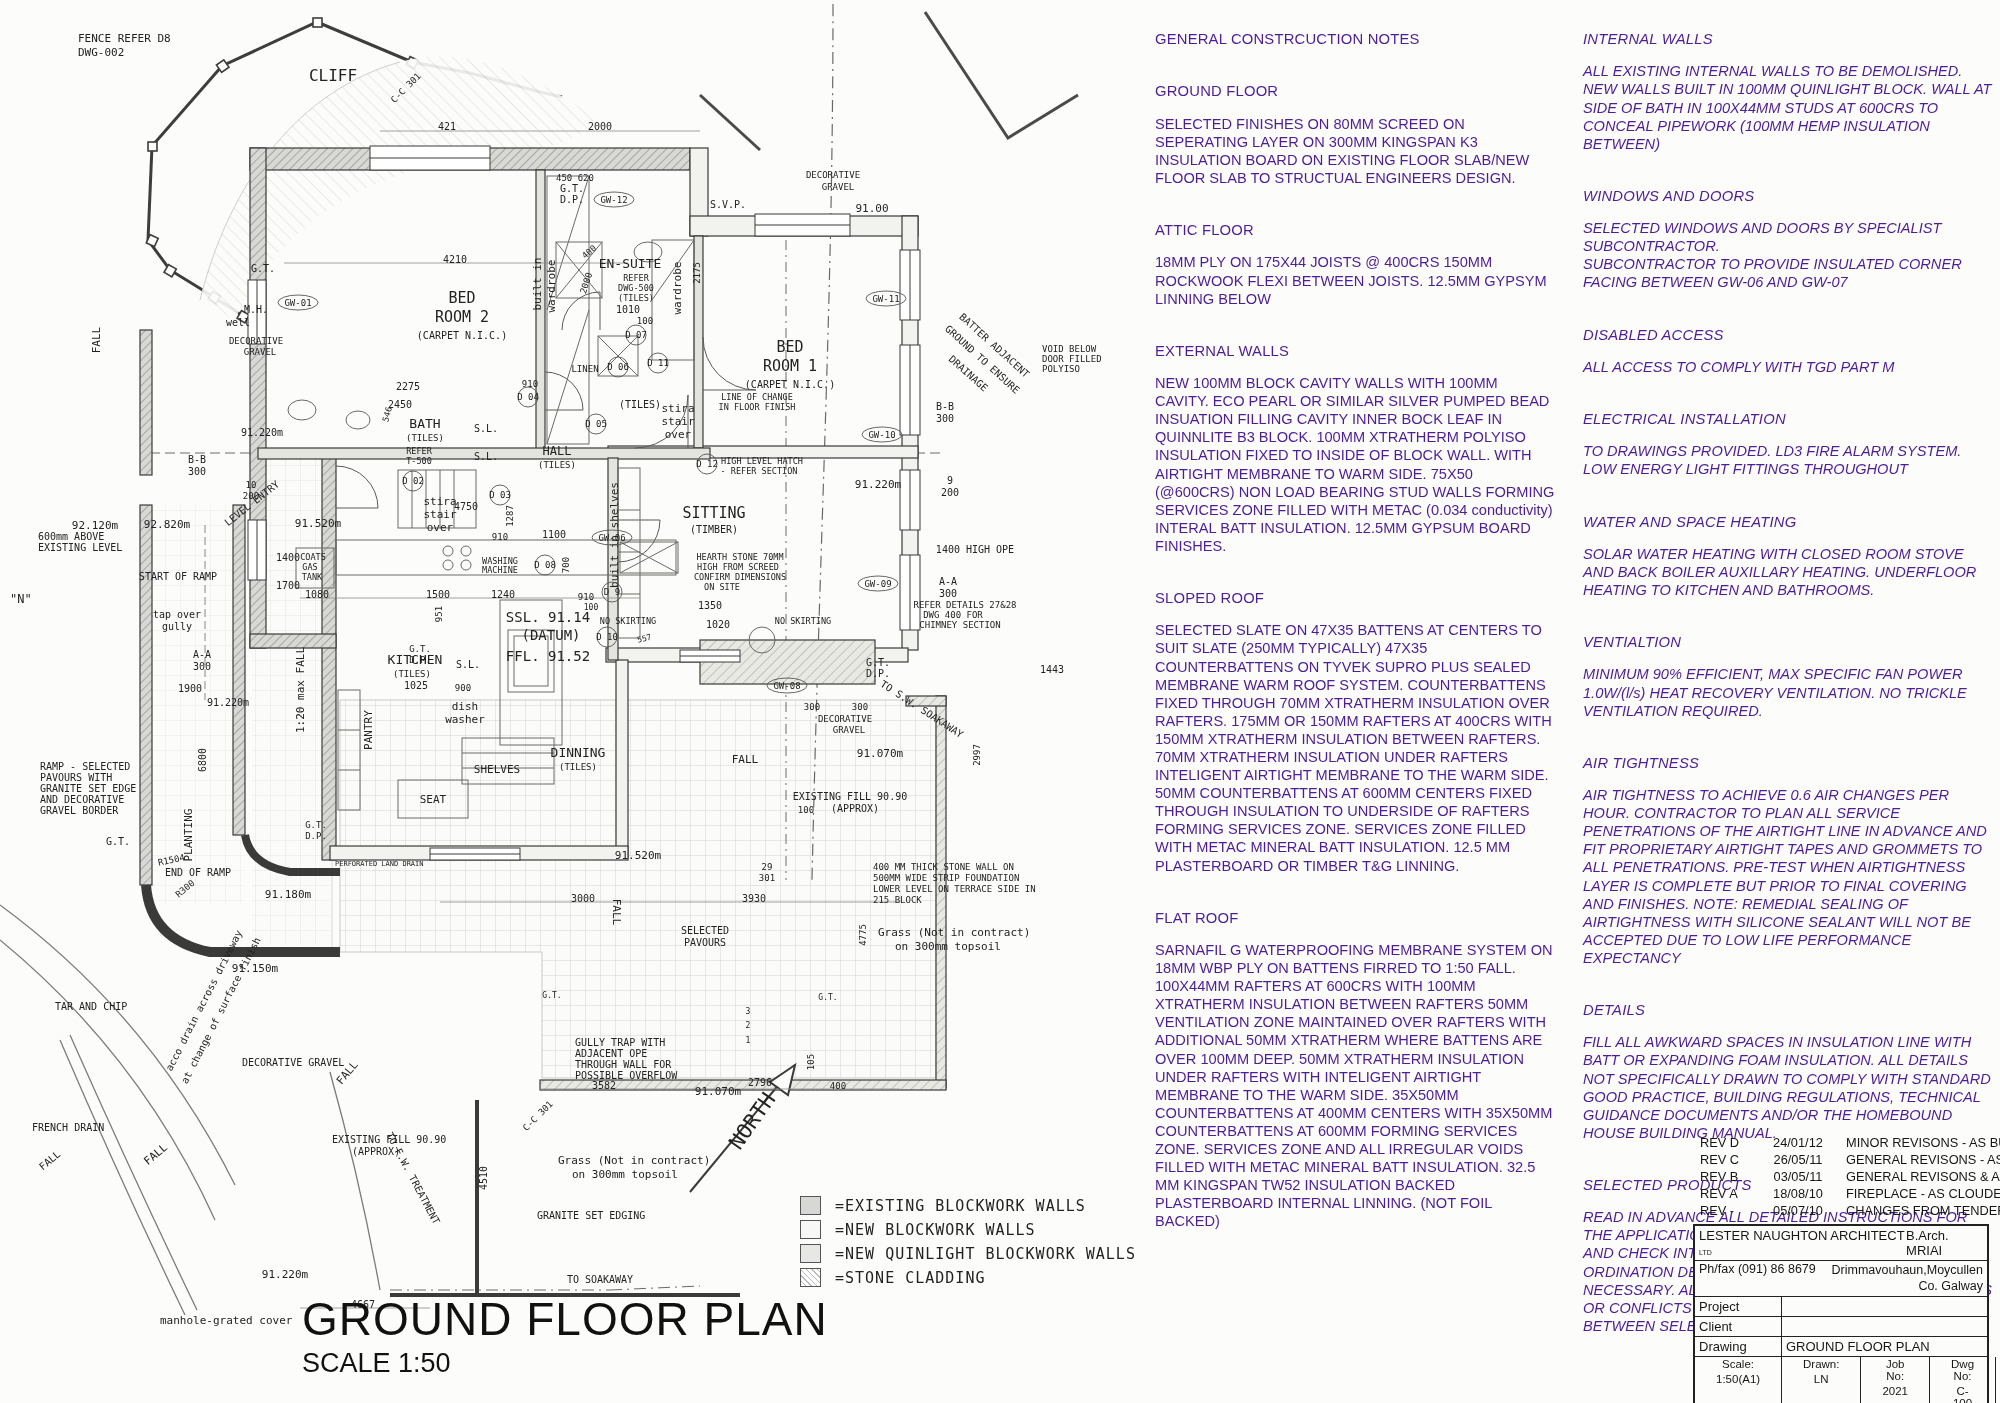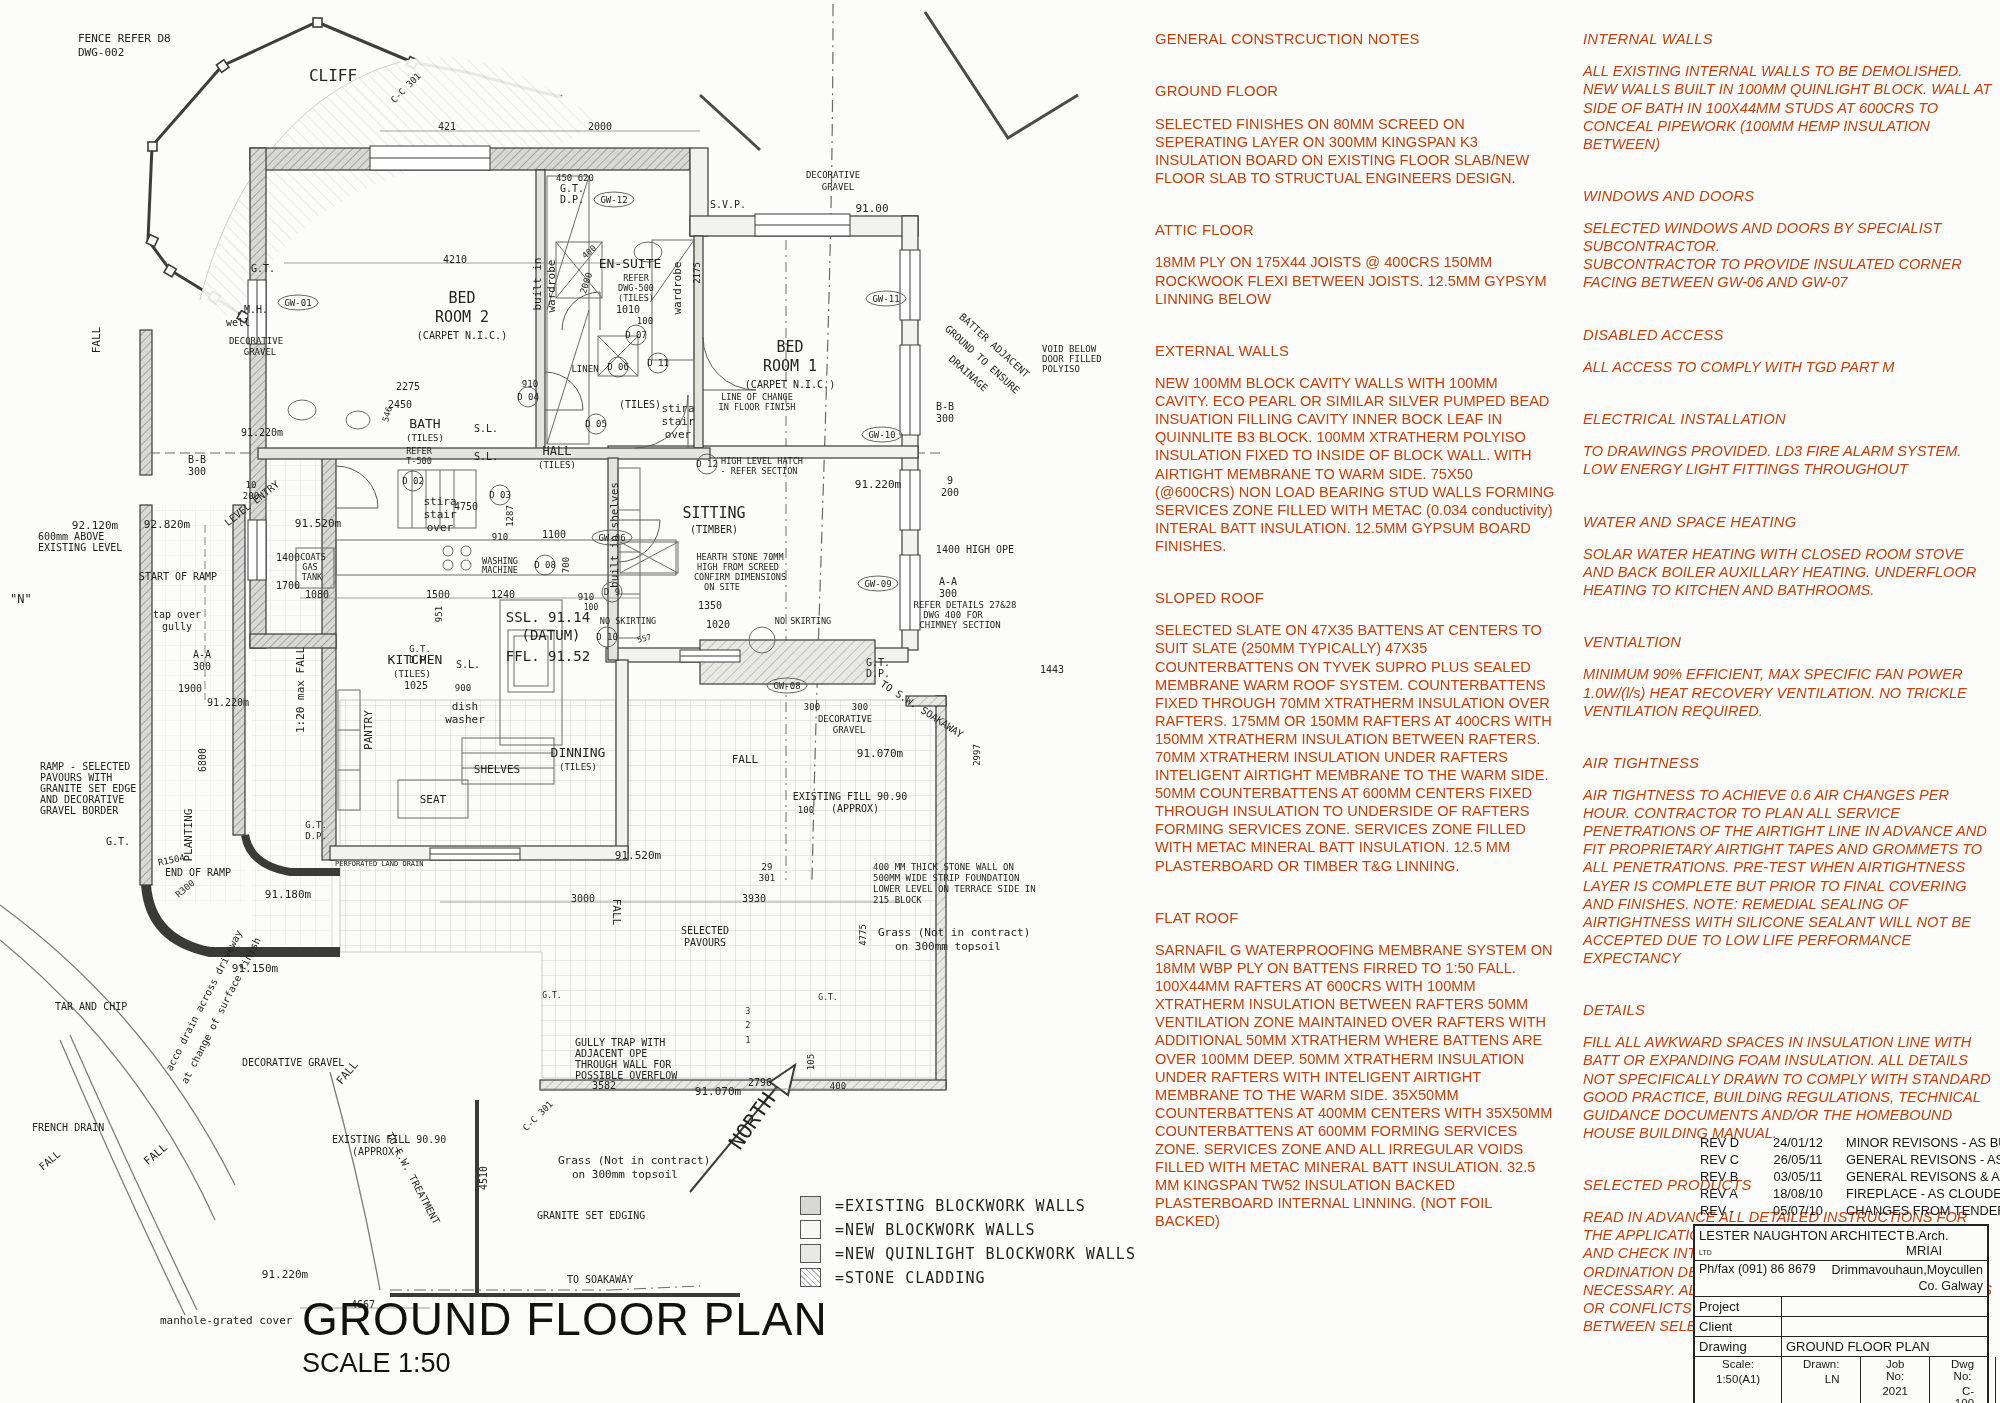--- a/index.html
+++ b/index.html
@@ -3,21 +3,21 @@
 <meta charset="utf-8">
 <style>
   html,body{margin:0;padding:0;background:#e8e8e4;}
   #sheet{position:relative;width:2000px;height:1403px;background:#fcfcfa;overflow:hidden;
          font-family:"DejaVu Sans",sans-serif;color:#1f1f1f;}
   
   #plansvg{position:absolute;left:0;top:0;}
   .lbl{fill:#222;}
   
   .notes{position:absolute;top:30px;width:400px;font-family:"Liberation Sans","DejaVu Sans",sans-serif;
-         font-size:14.6px;line-height:1.24;color:#c2410c;}
+         font-size:14.6px;line-height:1.24;color:#4c1d95;}
   #notes-col1{left:1155px;}
   #notes-col2{left:1583px;width:410px;font-style:italic;}
   .note-h{margin:34px 0 14px 0;font-size:14.8px;letter-spacing:.2px;}
   .note-h:first-child{margin-top:0;}
   .note-p{margin:0 0 14px 0;white-space:pre-line;}
   
   #legend{position:absolute;left:800px;top:1196px;font-family:"DejaVu Sans Mono","DejaVu Sans",monospace;
           font-size:15px;letter-spacing:1px;color:#222;}
   .leg-row{display:flex;align-items:center;margin-bottom:5px;}
   .leg-sw{width:19px;height:17px;border:1.6px solid #555;margin-right:14px;flex:none;}
@@ -43,21 +43,21 @@
   .tb-firm{padding:2px 4px;display:flex;justify-content:space-between;width:100%;}
   .tb-firm .ltd{font-size:7px;}
   .tb-addr{padding:1px 4px;display:flex;justify-content:space-between;width:100%;font-size:12.5px;}
   .tb-addr .right{text-align:right;line-height:1.3;}
   .tb-label{width:78px;flex:none;border-right:1px solid #222;padding:2px 4px;}
   .tb-val{padding:2px 4px;flex:1;}
   .tb-grid{display:flex;width:100%;}
   .tb-cell{border-right:1px solid #222;padding:1px 21px;text-align:center;font-size:11.5px;}
   .tb-cell:last-child{border-right:none;}
   .tb-cell .cap{display:block;font-size:11.5px;}
-  .tb-cell .v{display:block;margin-top:3px;text-align:right;}
+  .tb-cell .v{display:block;margin-top:3px;}
   .tb-note{padding:2px 3px;font-size:12.6px;text-align:center;width:100%;}
 </style>
 </head>
 <body>
 
 <div id="sheet">
 
   <svg id="plansvg" width="1140" height="1403" viewBox="0 0 1140 1403">
     <defs>
       <pattern id="wallHatch" width="6" height="6" patternUnits="userSpaceOnUse" patternTransform="rotate(45)">

